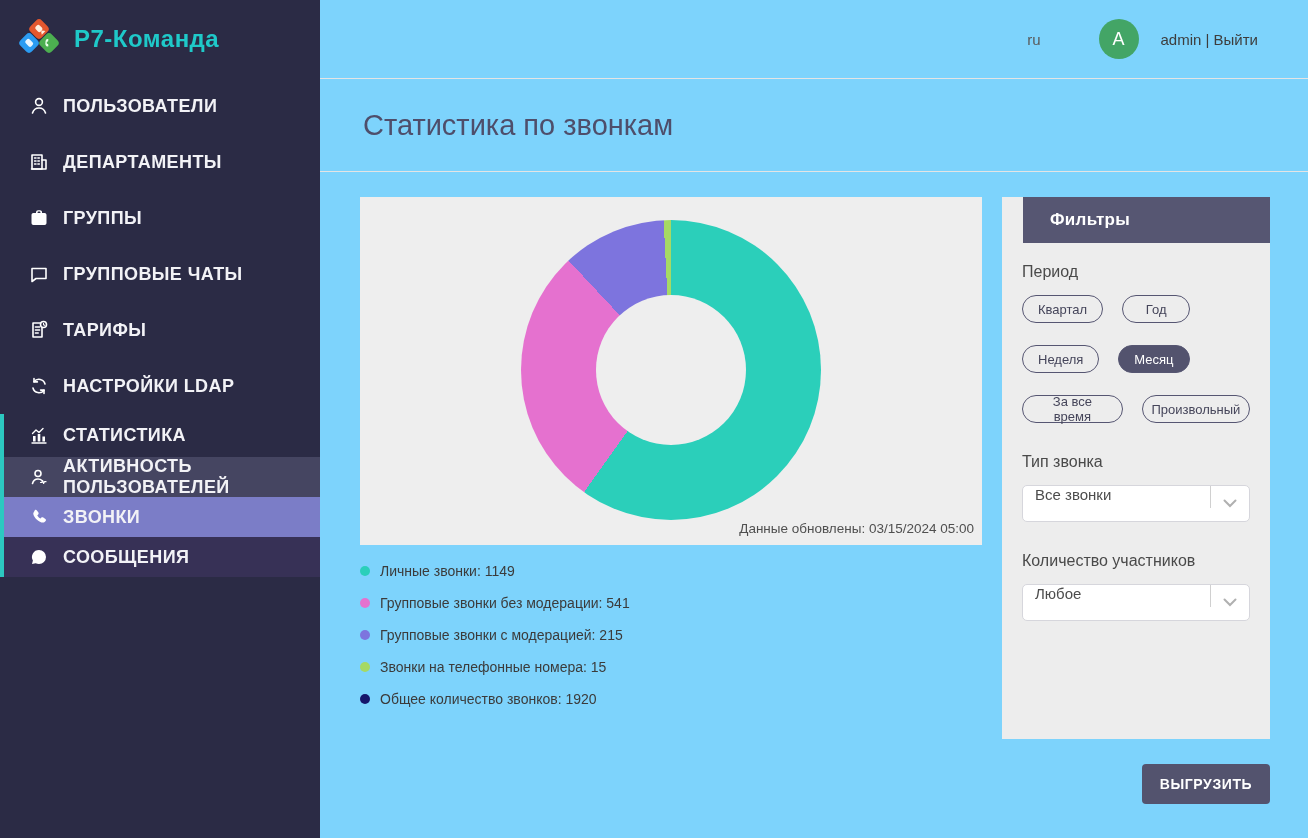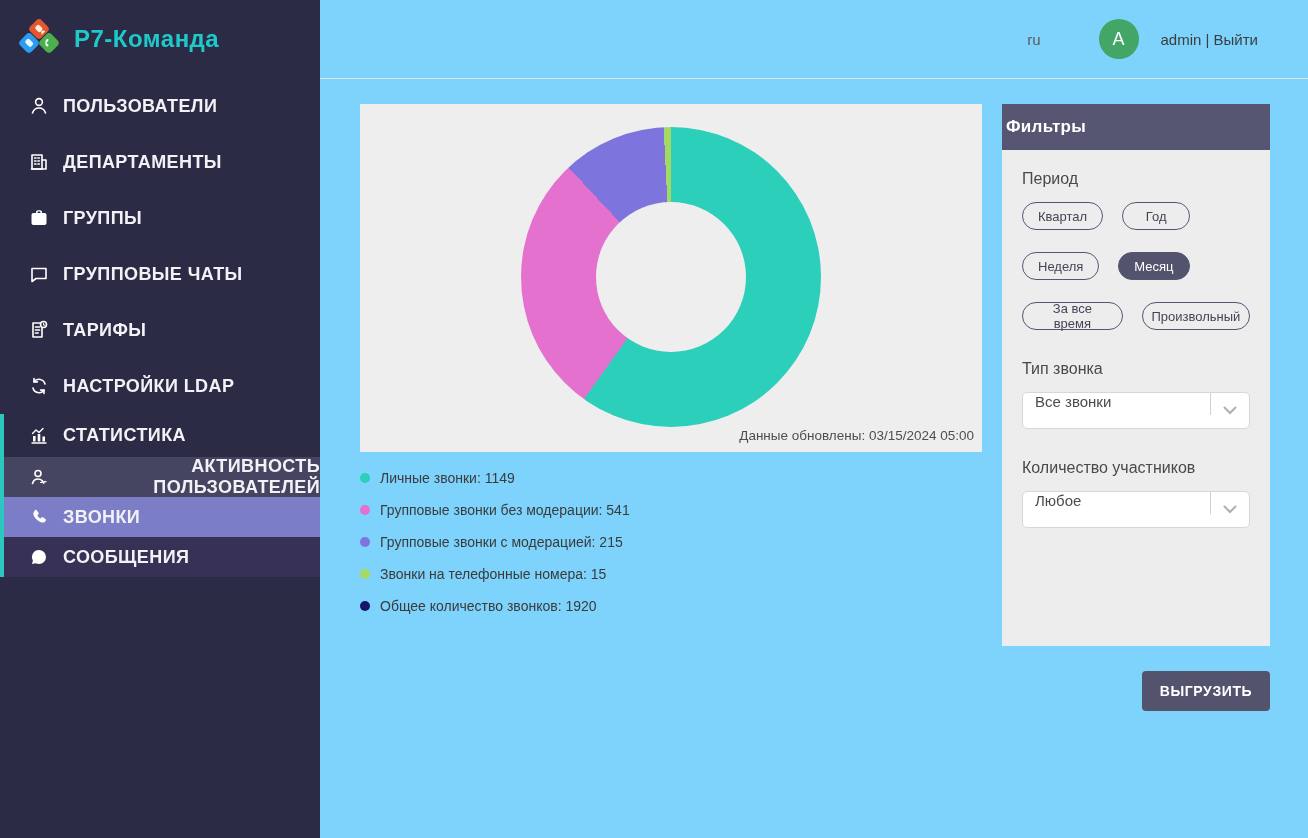--- a/index.html
+++ b/index.html
@@ -10,21 +10,21 @@
   
   .sidebar { width:320px; min-width:320px; background:#2b2b45; color:#fff; }
   .logo { height:78px; display:flex; align-items:center; padding-left:16px; }
   .logo-title { color:#1fc9c9; font-size:24px; font-weight:bold; margin-left:12px; letter-spacing:0.5px; }
   .nav-item { height:56px; display:flex; align-items:center; padding-left:27px; cursor:pointer; }
   .nav-item .ico, .sub-item .ico { width:24px; height:24px; display:flex; align-items:center; justify-content:center; margin-right:12px; flex:0 0 24px; }
   .nav-label { font-size:18px; font-weight:bold; letter-spacing:0.4px; color:#f2f2f6; }
   .stats-group { border-left:4px solid #2cc8c0; }
   .stats-group .nav-item { height:43px; padding-left:23px; }
   .sub-item { height:40px; display:flex; align-items:center; padding-left:23px; cursor:pointer; }
-  .sub-activity { background:#454561;text-align:right; }
+  .sub-activity { background:#454561; }
   .sub-calls { background:#7b7dc7; }
   .sub-messages { background:#373156; }
   svg.wicon { stroke:#fff; fill:none; stroke-width:1.6; stroke-linecap:round; stroke-linejoin:round; }
   svg.wicon-fill { fill:#fff; stroke:none; }
 
   
   .main { flex:1; display:flex; flex-direction:column; background:#7dd3fc; }
   .topbar { height:79px; border-bottom:1px solid #e4e4e4; display:flex; align-items:center; justify-content:flex-end; padding-right:50px; }
   .lang { font-size:15px; color:#5a5a5a; margin-right:58px; cursor:pointer; }
   .avatar { width:40px; height:40px; border-radius:50%; background:#43a566; color:#fff; display:flex; align-items:center; justify-content:center; font-size:18px; margin-right:22px; cursor:pointer; }
@@ -42,21 +42,21 @@
   .donut-hole { position:absolute; left:50%; top:50%; width:150px; height:150px; margin:-75px 0 0 -75px; border-radius:50%; background:#eeeeee; }
   .updated-note { position:absolute; right:8px; bottom:9px; font-size:13.5px; color:#4f4f4f; }
   .legend { margin-top:18px; }
   .legend-item { display:flex; align-items:center; margin-bottom:16px; }
   .legend-dot { width:10px; height:10px; border-radius:50%; margin-right:10px; flex:0 0 10px; }
   .legend-label { font-size:14px; color:#3b3b3b; }
 
   
   .filters-col { margin-left:20px; width:268px; min-width:268px; display:flex; flex-direction:column; }
   .filters-panel { width:268px; height:542px; background:#ededed; }
-  .filters-header { height:46px; background:#565672; color:#fff; display:flex; align-items:center; padding-left:4px; font-size:17px; font-weight:bold; letter-spacing:0.3px; }
+  .filters-header { height:46px; background:#565672; color:#fff; display:flex; align-items:center; padding-left:27px; font-size:17px; font-weight:bold; letter-spacing:0.3px;margin-left:21px; }
   .filters-body { padding:20px; }
   .flabel { font-size:16px; color:#4a4a4a; margin-bottom:14px; }
   .pill-row { display:flex; gap:19px; margin-bottom:22px; }
   .pill { height:28px; min-width:68px; padding:0 15px; border:1px solid #565672; border-radius:14px; background:transparent; color:#45455a; font-size:13px; font-family:inherit; cursor:pointer; display:flex; align-items:center; justify-content:center; }
   .pill.selected { background:#53536e; color:#fff; }
   .fsection { margin-top:30px; }
   .selectbox { height:37px; width:228px; background:#fff; border:1px solid #d6d6dc; border-radius:5px; display:flex; padding-left:12px; cursor:pointer; }
   .select-value { flex:1; font-size:15px; color:#4c4c4c; }
   .select-divider { width:1px; height:22px; background:#d0d0d0; }
   .select-caret { width:38px; display:flex; align-items:center; justify-content:center; color:#aaa; }
@@ -193,20 +193,23 @@
   </aside>
 
   <div class="main">
 
     <div class="topbar">
       <span class="lang">ru</span>
       <span class="avatar">A</span>
       <span class="userlink">admin | Выйти</span>
     </div>
 
+    <div class="titlebar">
+      <h1 class="page-title">Статистика по звонкам</h1>
+    </div>
 
     <div class="content">
 
       <div class="chart-col">
         <div class="chart-panel">
           <div class="donut" style="background: conic-gradient(rgb(43, 207, 186) 0deg, rgb(43, 207, 186) 215.437deg, rgb(229, 113, 207) 215.437deg, rgb(229, 113, 207) 316.875deg, rgb(125, 116, 222) 316.875deg, rgb(125, 116, 222) 357.188deg, rgb(166, 217, 100) 357.188deg, rgb(166, 217, 100) 360deg);">
             <div class="donut-hole"></div>
           </div>
           <div class="updated-note">Данные обновлены: 03/15/2024 05:00</div>
         </div>

